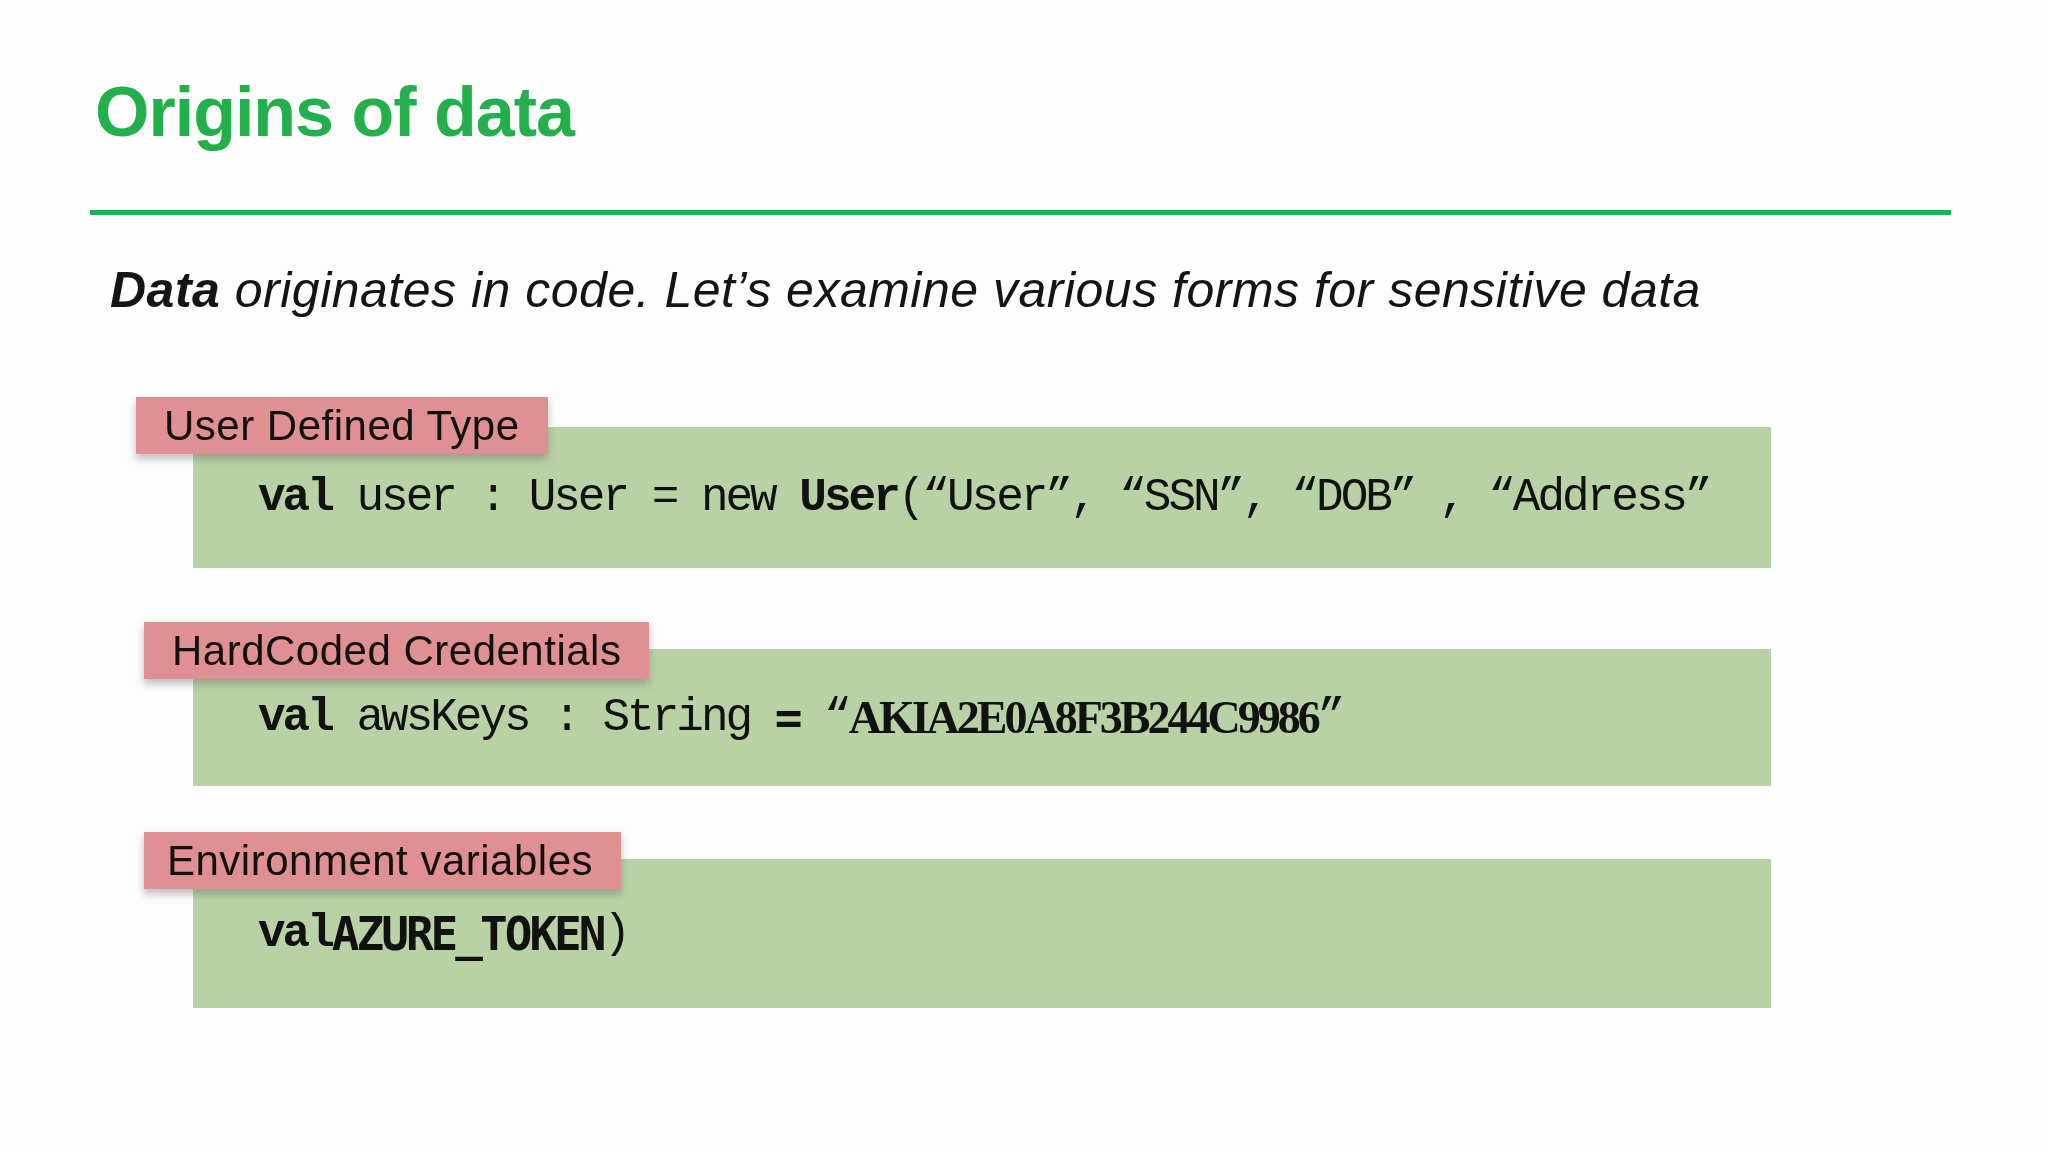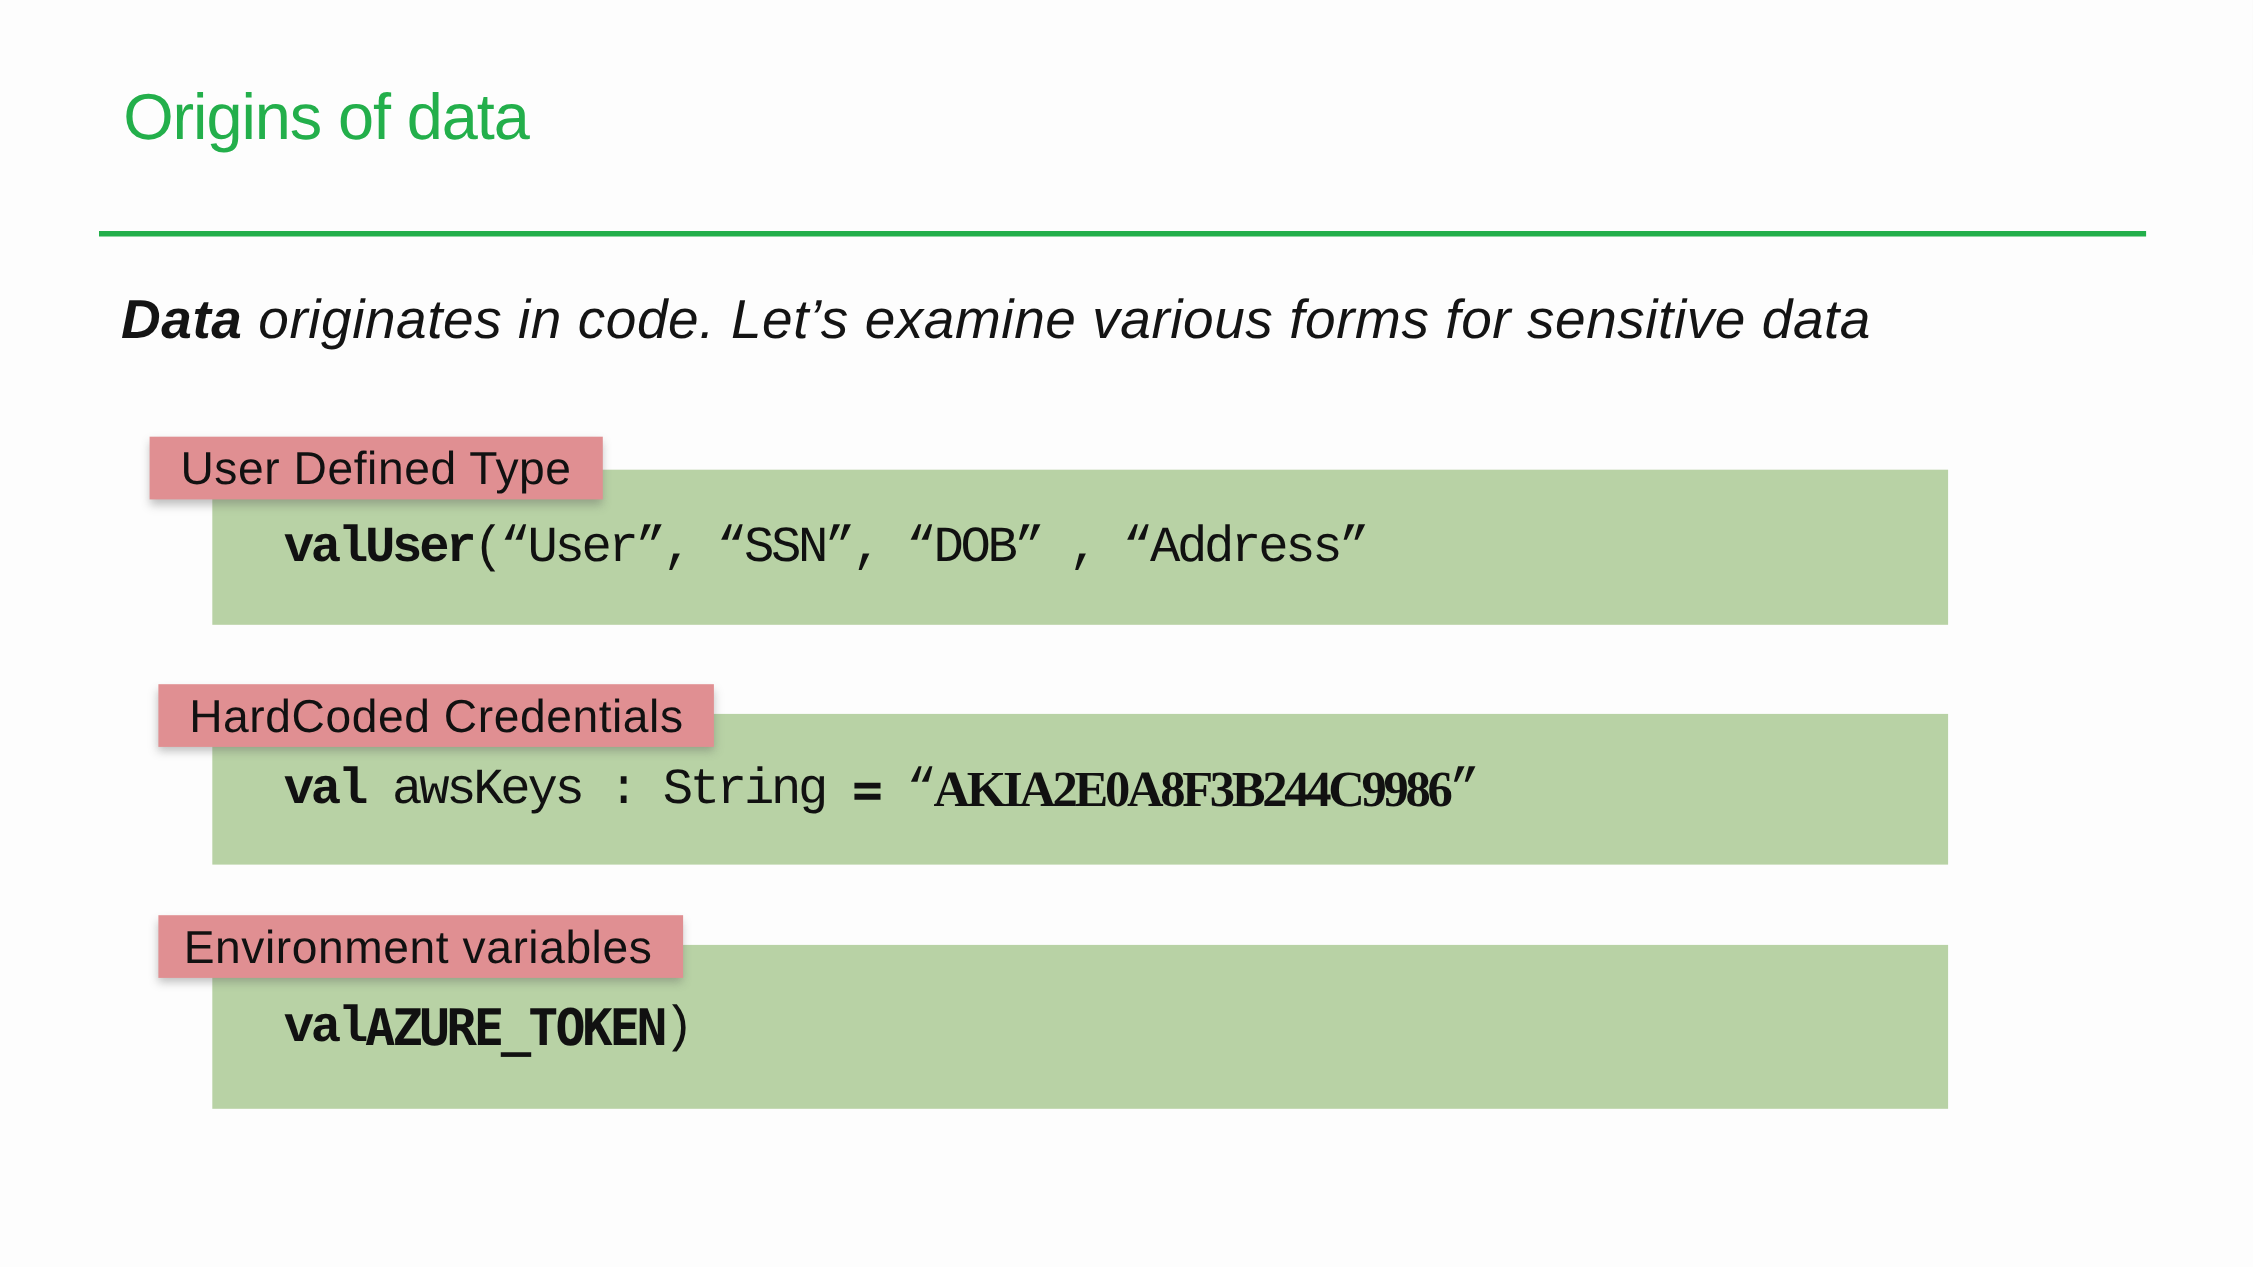--- a/index.html
+++ b/index.html
@@ -5,22 +5,22 @@
   html,body{margin:0;padding:0;background:#f4f4f4;}
   .slide{
     position:relative;
     width:2048px;height:1152px;
     background:#fdfdfd;
     overflow:hidden;
     font-family:"Liberation Sans",sans-serif;
     color:#141414;
   }
   .title{
-    position:absolute;left:112px;top:77px;margin:0;
-    font-size:59px;line-height:1;font-weight:normal;letter-spacing:-1px;
+    position:absolute;left:95px;top:77px;margin:0;
+    font-size:70px;line-height:1;font-weight:bold;letter-spacing:-1px;
     color:var(--accent-green,#23af4b);
   }
   .rule{
     position:absolute;left:90px;top:210px;width:1861px;height:5px;
     background:var(--accent-green,#23af4b);
   }
   .subtitle{
     position:absolute;left:110px;top:262px;margin:0;
     font-size:50px;line-height:1.15;font-style:italic;letter-spacing:0.5px;
     color:#141414;white-space:nowrap;
@@ -70,21 +70,21 @@
 
   <h1 class="title">Origins of data</h1>
 
   <div class="rule"></div>
 
   <p class="subtitle"><span class="em">Data</span><span> originates in code. Let’s examine various forms for sensitive data</span></p>
 
   <section class="block s0">
     <div class="label">User Defined Type</div>
     <div class="codebox">
-      <code class="codeline"><span class="seg-bold-mono">val</span><span class="seg-bold-mono">User</span><span class="seg-mono">(“User”, “SSN”, “DOB” , “Address”</span></code>
+      <code class="codeline"><span class="seg-bold-mono">val</span><span class="seg-mono"> user : User = new </span><span class="seg-bold-mono">User</span><span class="seg-mono">(“User”, “SSN”, “DOB” , “Address”</span></code>
     </div>
   </section>
 
   <section class="block s1">
     <div class="label">HardCoded Credentials</div>
     <div class="codebox">
       <code class="codeline"><span class="seg-bold-mono">val</span><span class="seg-mono"> awsKeys : String </span><span class="seg-bold-dmono">= </span><span class="seg-mono">“</span><span class="seg-bold-sans">AKIA2E0A8F3B244C9986</span><span class="seg-mono">”</span></code>
     </div>
   </section>
 

